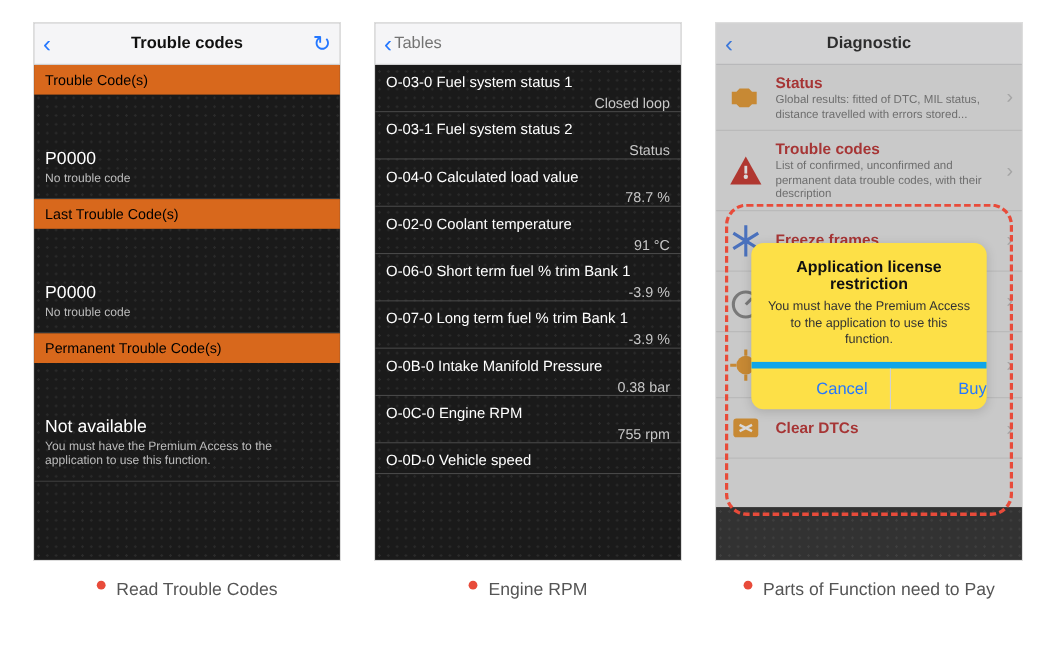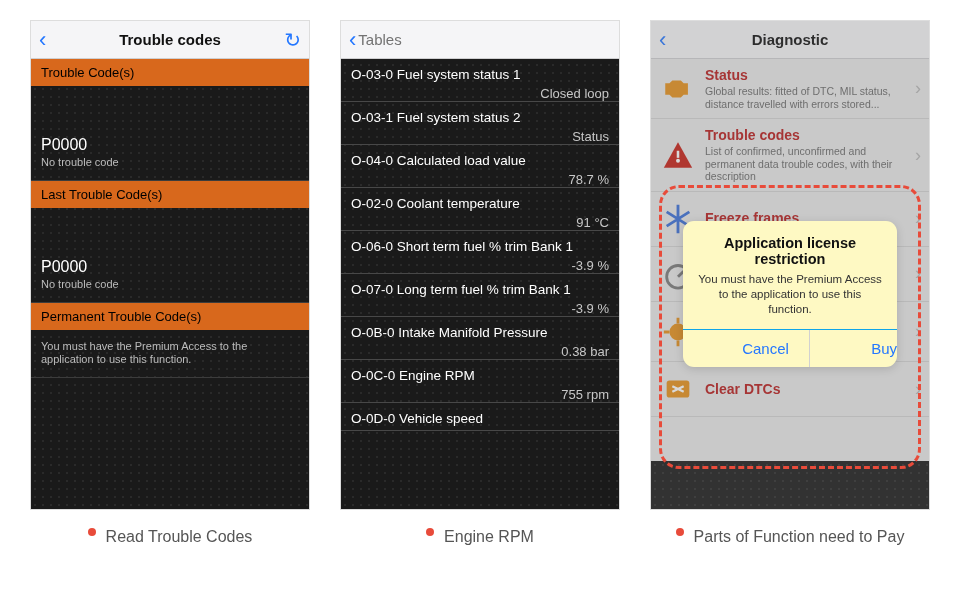--- a/index.html
+++ b/index.html
@@ -88,29 +88,29 @@
   .list-row3 .desc { font-size: 10.5px; color: #6b6b6b; line-height: 1.2; margin-top: 2px; }
   .chev { color: #b7b7b7; font-size: 18px; }
   .dim-overlay {
     position: absolute; inset: 0;
     background: rgba(120,120,120,0.28);
     pointer-events: none;
   }
   .alert {
     position: absolute;
     left: 32px; right: 32px; top: 200px;
-    background: #fef9c3;
+    background: #fde047;
     border-radius: 11px;
     overflow: hidden;
     box-shadow: 0 2px 10px rgba(0,0,0,0.15);
   }
   .alert-body { padding: 14px 14px 12px; text-align: center; }
   .alert-title { font-size: 14.5px; font-weight: 700; color: #111; }
   .alert-msg { font-size: 11.5px; color: #333; margin-top: 5px; line-height: 1.3; }
-  .alert-buttons { display: flex; border-top: 1px solid #0ea5e9; padding-left: 39px; }
+  .alert-buttons { display: flex; border-top: 6px solid #0ea5e9; padding-left: 39px; }
   .alert-btn { flex: 1; text-align: center; padding: 10px 0; color: #2477ff; font-size: 15px; }
   .alert-btn + .alert-btn { border-left: 1px solid #d1d1d1; text-align: right; }
   .dashed-ring {
     position: absolute;
     left: 8px; right: 8px; top: 164px; height: 284px;
     border: 3px dashed #e84b3a;
     border-radius: 20px;
     pointer-events: none;
   }
   .texture-strip {
@@ -152,20 +152,21 @@
         <div class="main">P0000</div>
         <div class="sub">No trouble code</div>
       </div>
       <div class="section-hdr">Last Trouble Code(s)</div>
       <div class="row-dark">
         <div class="main">P0000</div>
         <div class="sub">No trouble code</div>
       </div>
       <div class="section-hdr">Permanent Trouble Code(s)</div>
       <div class="row-dark">
+        <div class="main">Not available</div>
         <div class="sub">You must have the Premium Access to the application to use this function.</div>
       </div>
     </div>
     <div class="caption">
       <span class="bullet"></span>
       <span>Read Trouble Codes</span>
     </div>
   </div>
 
   <div class="col">

